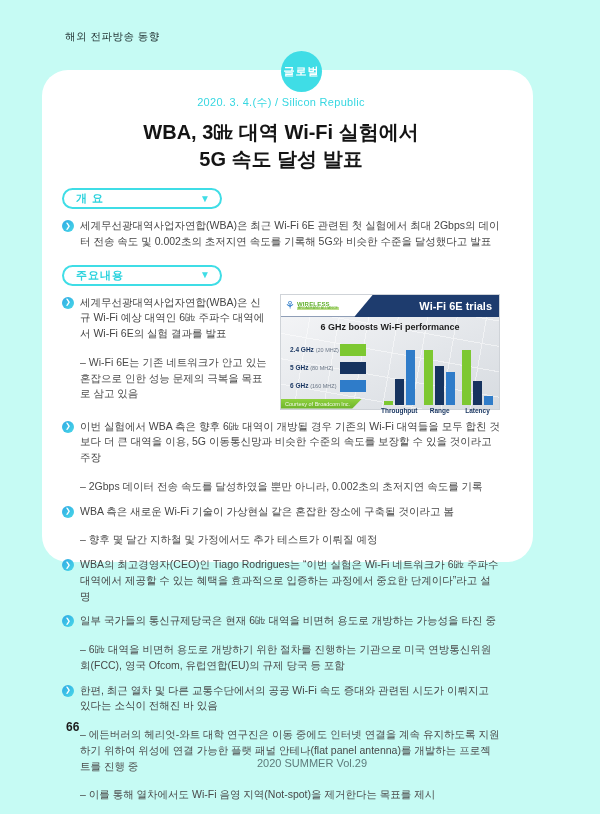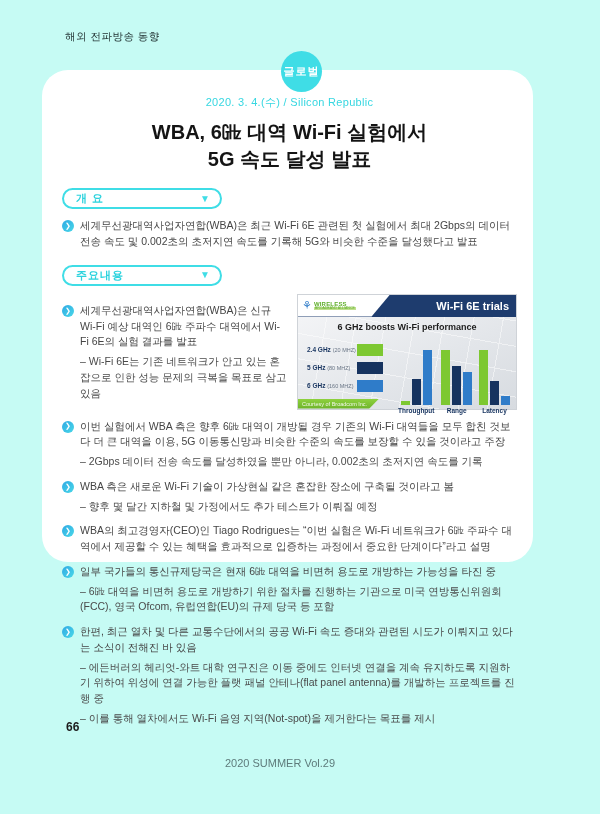--- a/index.html
+++ b/index.html
@@ -1,38 +1,38 @@
 <!DOCTYPE html>
 <html><head>
 <meta charset="utf-8">
 <style>
   html,body{margin:0;padding:0;}
   body{width:600px;height:814px;position:relative;overflow:hidden;
        font-family:"Liberation Sans","DejaVu Sans",sans-serif;
        background:#c6fbf4;}
   .page-label{position:absolute;left:65px;top:30px;font-size:10.5px;color:#233;letter-spacing:.5px;}
   .card{position:absolute;left:42px;top:70px;width:491px;height:492px;background:#fff;
-        border-radius:26px;box-sizing:border-box;padding:0 16px 0 20px;}
+        border-radius:26px;box-sizing:border-box;padding:0 33px 0 20px;}
   .badge{position:absolute;left:239px;top:-19px;width:41px;height:41px;border-radius:50%;
          background:#3fdde6;color:#fff;font-size:11px;font-weight:bold;letter-spacing:1px;
          display:flex;align-items:center;justify-content:center;}
   .date{margin-top:25px;text-align:center;color:#37d7e1;font-size:11px;letter-spacing:.3px;}
   .title{margin-top:9px;text-align:center;font-size:20px;font-weight:bold;color:#141414;line-height:1.35;}
   .pill{margin-top:15px;width:160px;height:21px;border:2px solid #3fdde6;border-radius:13px;
         display:flex;align-items:center;box-sizing:border-box;padding:0 10px 0 12px;gap:10px;}
   .pill-label{color:#2ed3de;font-size:11px;font-weight:bold;letter-spacing:1px;}
   .pill-caret{margin-left:auto;color:#3fdde6;font-size:10px;line-height:1;}
   .bullets{margin-top:4px;}
   .bullet{display:flex;margin-top:9px;font-size:10.5px;color:#454545;line-height:1.5;}
   .b-icon{flex:none;width:12px;height:12px;border-radius:50%;margin:2px 6px 0 0;
           background:linear-gradient(135deg,#2fa9e4,#49d8e8);color:#fff;font-size:7px;
           display:flex;align-items:center;justify-content:center;}
   .b-body{flex:1;}
-  .b-sub{margin-top:4px;color:#4a4a4a;}
-  .content-row{display:flex;gap:10px;align-items:center;}
+  .b-sub{margin-top:13px;color:#4a4a4a;}
+  .content-row{display:flex;gap:10px;align-items:flex-start;}
   .content-row .bullets{flex:1;margin-top:0;}
   
   .chart{flex:none;width:220px;height:116px;margin-top:8px;background:#fff;
          border:1px solid #cfd3d8;box-sizing:border-box;position:relative;font-family:"Liberation Sans",sans-serif;}
   .chart-head{height:22px;background:#1e3c6e;position:relative;display:flex;align-items:center;}
   .chart-logo{position:absolute;left:0;top:0;width:92px;height:22px;background:#fff;
               clip-path:polygon(0 0,100% 0,80% 100%,0 100%);display:flex;align-items:center;padding-left:4px;box-sizing:border-box;}
   .logo-mark{font-size:11px;color:#2f7cc9;margin-right:2px;}
   .logo-text{display:flex;flex-direction:column;line-height:1.05;}
   .logo-line1{font-size:6px;font-weight:bold;color:#5fae2a;letter-spacing:.2px;}
@@ -52,32 +52,32 @@
   .legend-swatch{width:26px;height:12px;margin-left:2px;}
   .bars-area{position:absolute;left:100px;right:6px;top:30px;height:72px;display:flex;justify-content:space-between;}
   .bar-group{display:flex;flex-direction:column;align-items:center;}
   .bar-row{display:flex;align-items:flex-end;gap:2px;height:58px;}
   .bar{width:9px;}
   .bar-group-label{margin-top:2px;font-size:6.5px;font-weight:bold;color:#16335f;}
   .courtesy{position:absolute;left:0;bottom:0;background:linear-gradient(#8ed13e,#6db32a);
             color:#f2f8ea;font-size:5.5px;padding:2px 12px 2px 4px;
             clip-path:polygon(0 0,100% 0,88% 100%,0 100%);}
   .footer-num{position:absolute;left:66px;top:720px;font-size:12px;font-weight:bold;color:#1c1c1c;}
-  .footer-journal{position:absolute;left:0;width:560px;top:757px;text-align:center;font-size:11px;color:#5e7b7b;}
+  .footer-journal{position:absolute;left:0;width:560px;top:757px;text-align:center;font-size:11px;color:#5e7b7b;padding-left:32px;}
 </style>
 </head>
 <body>
 
 <div class="page-label">해외 전파방송 동향</div>
 
 <div class="card">
   <div class="badge">글로벌</div>
   <div class="date">2020. 3. 4.(수) / Silicon Republic</div>
   <div class="title">
-    <div>WBA, 6㎓ 대역 Wi-Fi 실험에서</div>
+    <div>WBA, 3㎓ 대역 Wi-Fi 실험에서</div>
     <div>5G 속도 달성 발표</div>
   </div>
 
   <div class="pill">
     <span class="pill-label">개  요</span>
     <span class="pill-caret">▼</span>
   </div>
   <div class="bullets">
       <div class="bullet">
         <span class="b-icon">❯</span>

